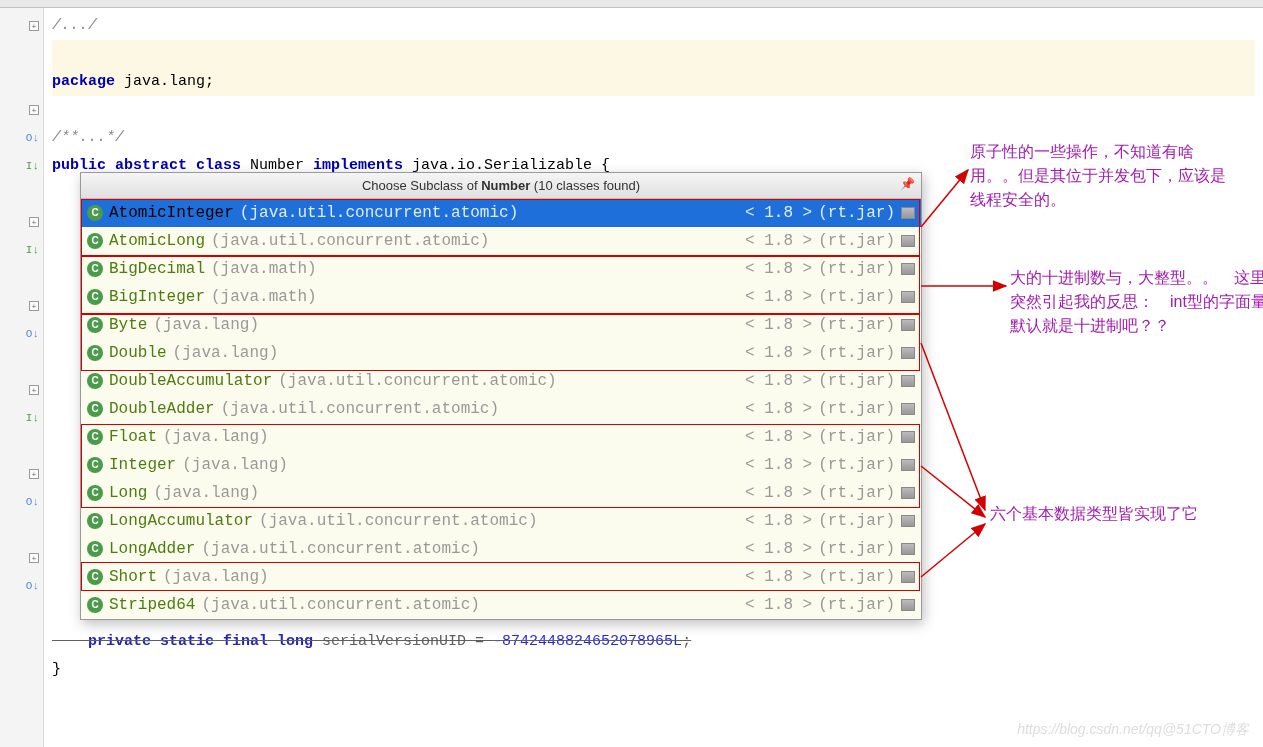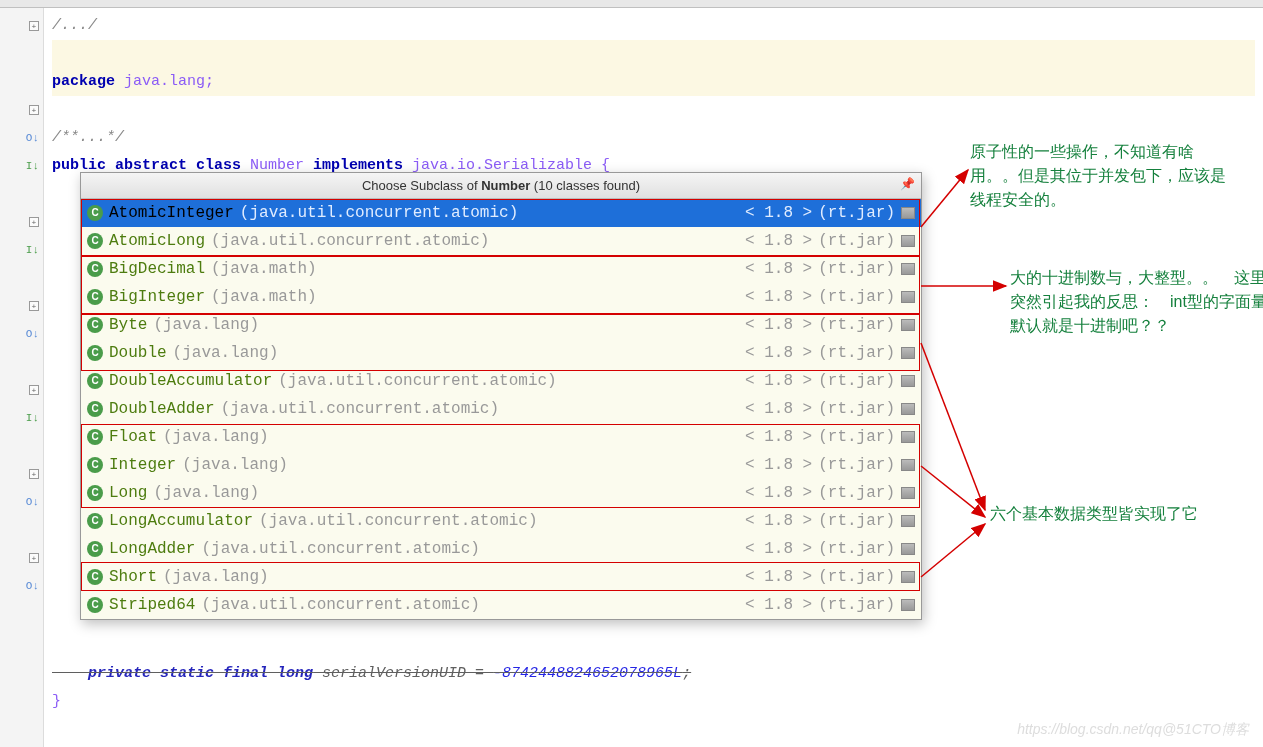--- a/index.html
+++ b/index.html
@@ -52,29 +52,27 @@
   .code-area {
     flex: 1;
     padding: 4px 8px 0 8px;
     position: relative;
     line-height: 28px;
     white-space: nowrap;
   }
   .code-line { min-height: 28px; }
   .highlight-line { background: #fcf8e3; }
   .bold-line { 
-    font-style: italic; 
     color: #444; 
     text-decoration: line-through;
     opacity: 0.85;
-    margin-top: 32px;
   }
   .kw { color: #0000b0; font-weight: bold; }
   .comment { color: #888; font-style: italic; }
-  .text { color: #8b5cf6; }
+  .text { color: #000000; }
   .num { color: #0000e0; }
   .popup {
     position: absolute;
     left: 80px;
     top: 172px;
     width: 842px;
     background: #fbfbee;
     border: 1px solid #999;
     box-shadow: 2px 4px 12px rgba(0,0,0,.25);
     z-index: 10;
@@ -129,21 +127,21 @@
   .ver { color: #999; }
   .jar-icon {
     width: 14px; height: 12px;
     background: linear-gradient(#bbb, #999);
     border: 1px solid #888;
   }
   .annotation {
     position: absolute;
     font-family: "Microsoft YaHei", "SimSun", Arial, sans-serif;
     font-size: 16px;
-    color: #15803d;
+    color: #a21caf;
     line-height: 1.5;
     width: 260px;
   }
   .anno1 { top: 140px; left: 970px; }
   .anno2 { top: 266px; left: 1010px; }
   .anno3 { top: 502px; left: 990px; }
   .red-box {
     position: absolute;
     border: 1px solid #d40000;
     pointer-events: none;

